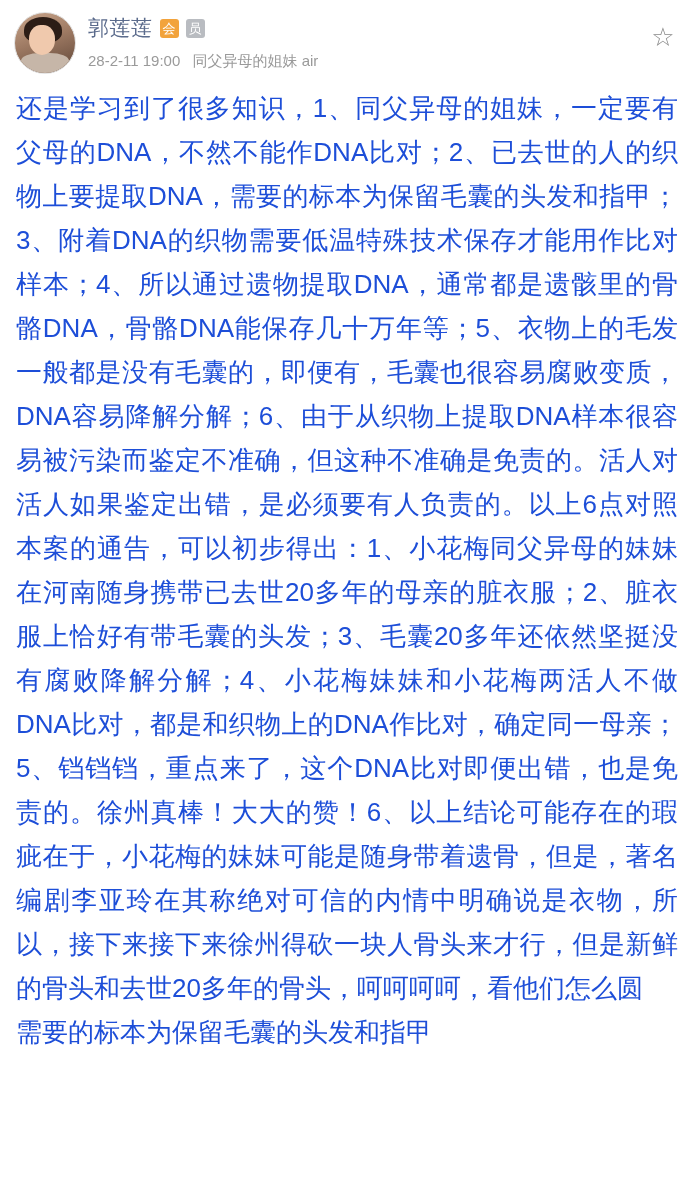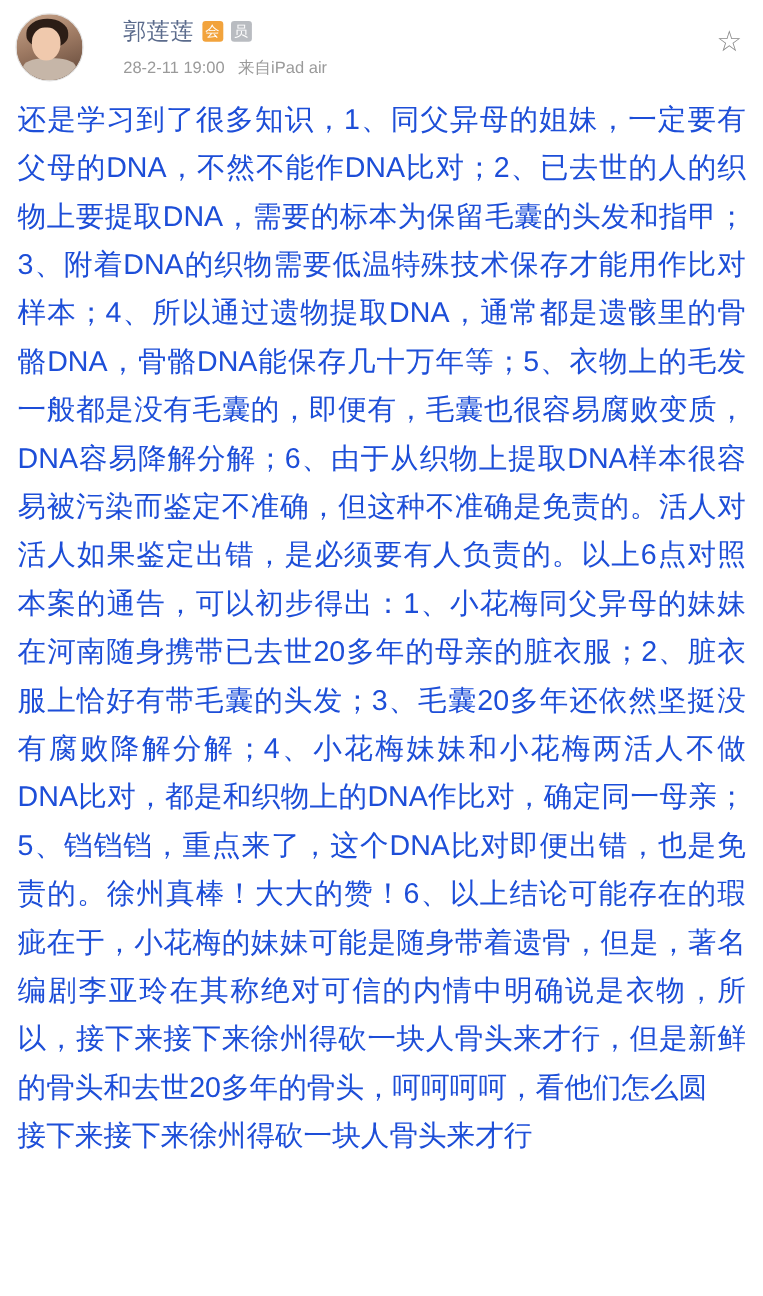--- a/index.html
+++ b/index.html
@@ -23,21 +23,20 @@
   }
 
   
   .header {
     position: relative;
     display: flex;
     align-items: flex-start;
     padding: 12px 14px 0 14px;
     height: 80px;
     box-sizing: border-box;
-    gap: 24px;
   }
   .avatar {
     width: 60px;
     height: 60px;
     border-radius: 50%;
     flex: 0 0 60px;
     overflow: hidden;
     position: relative;
     background: linear-gradient(160deg, #caa68c 0%, #9e7a63 45%, #5e4436 100%);
     border: 1px solid #e2e2e2;
@@ -154,25 +153,25 @@
     </div>
 
     <div class="head-text">
       <div class="name-row">
         <span class="username">郭莲莲</span>
         <span class="badge badge-orange">会</span>
         <span class="badge badge-grey">员</span>
       </div>
       <div class="meta-row">
         <span>28-2-11 19:00</span>
-        <span class="src">来自iPad air</span>
+        <span class="src">同父异母的姐妹 air</span>
       </div>
     </div>
 
     <div class="star-btn">☆</div>
   </div>
 
   <div class="content">
     <p>还是学习到了很多知识，1、同父异母的姐妹，一定要有父母的DNA，不然不能作DNA比对；2、已去世的人的织物上要提取DNA，需要的标本为保留毛囊的头发和指甲；3、附着DNA的织物需要低温特殊技术保存才能用作比对样本；4、所以通过遗物提取DNA，通常都是遗骸里的骨骼DNA，骨骼DNA能保存几十万年等；5、衣物上的毛发一般都是没有毛囊的，即便有，毛囊也很容易腐败变质，DNA容易降解分解；6、由于从织物上提取DNA样本很容易被污染而鉴定不准确，但这种不准确是免责的。活人对活人如果鉴定出错，是必须要有人负责的。以上6点对照本案的通告，可以初步得出：1、小花梅同父异母的妹妹在河南随身携带已去世20多年的母亲的脏衣服；2、脏衣服上恰好有带毛囊的头发；3、毛囊20多年还依然坚挺没有腐败降解分解；4、小花梅妹妹和小花梅两活人不做DNA比对，都是和织物上的DNA作比对，确定同一母亲；5、铛铛铛，重点来了，这个DNA比对即便出错，也是免责的。徐州真棒！大大的赞！6、以上结论可能存在的瑕疵在于，小花梅的妹妹可能是随身带着遗骨，但是，著名编剧李亚玲在其称绝对可信的内情中明确说是衣物，所以，接下来接下来徐州得砍一块人骨头来才行，但是新鲜的骨头和去世20多年的骨头，呵呵呵呵，看他们怎么圆</p>
-    <p class="last-line">接下来接下来徐州得砍一块人骨头来才行</p>
+    <p class="last-line">需要的标本为保留毛囊的头发和指甲</p>
   </div>
 
 </div>
 
 </body></html>

